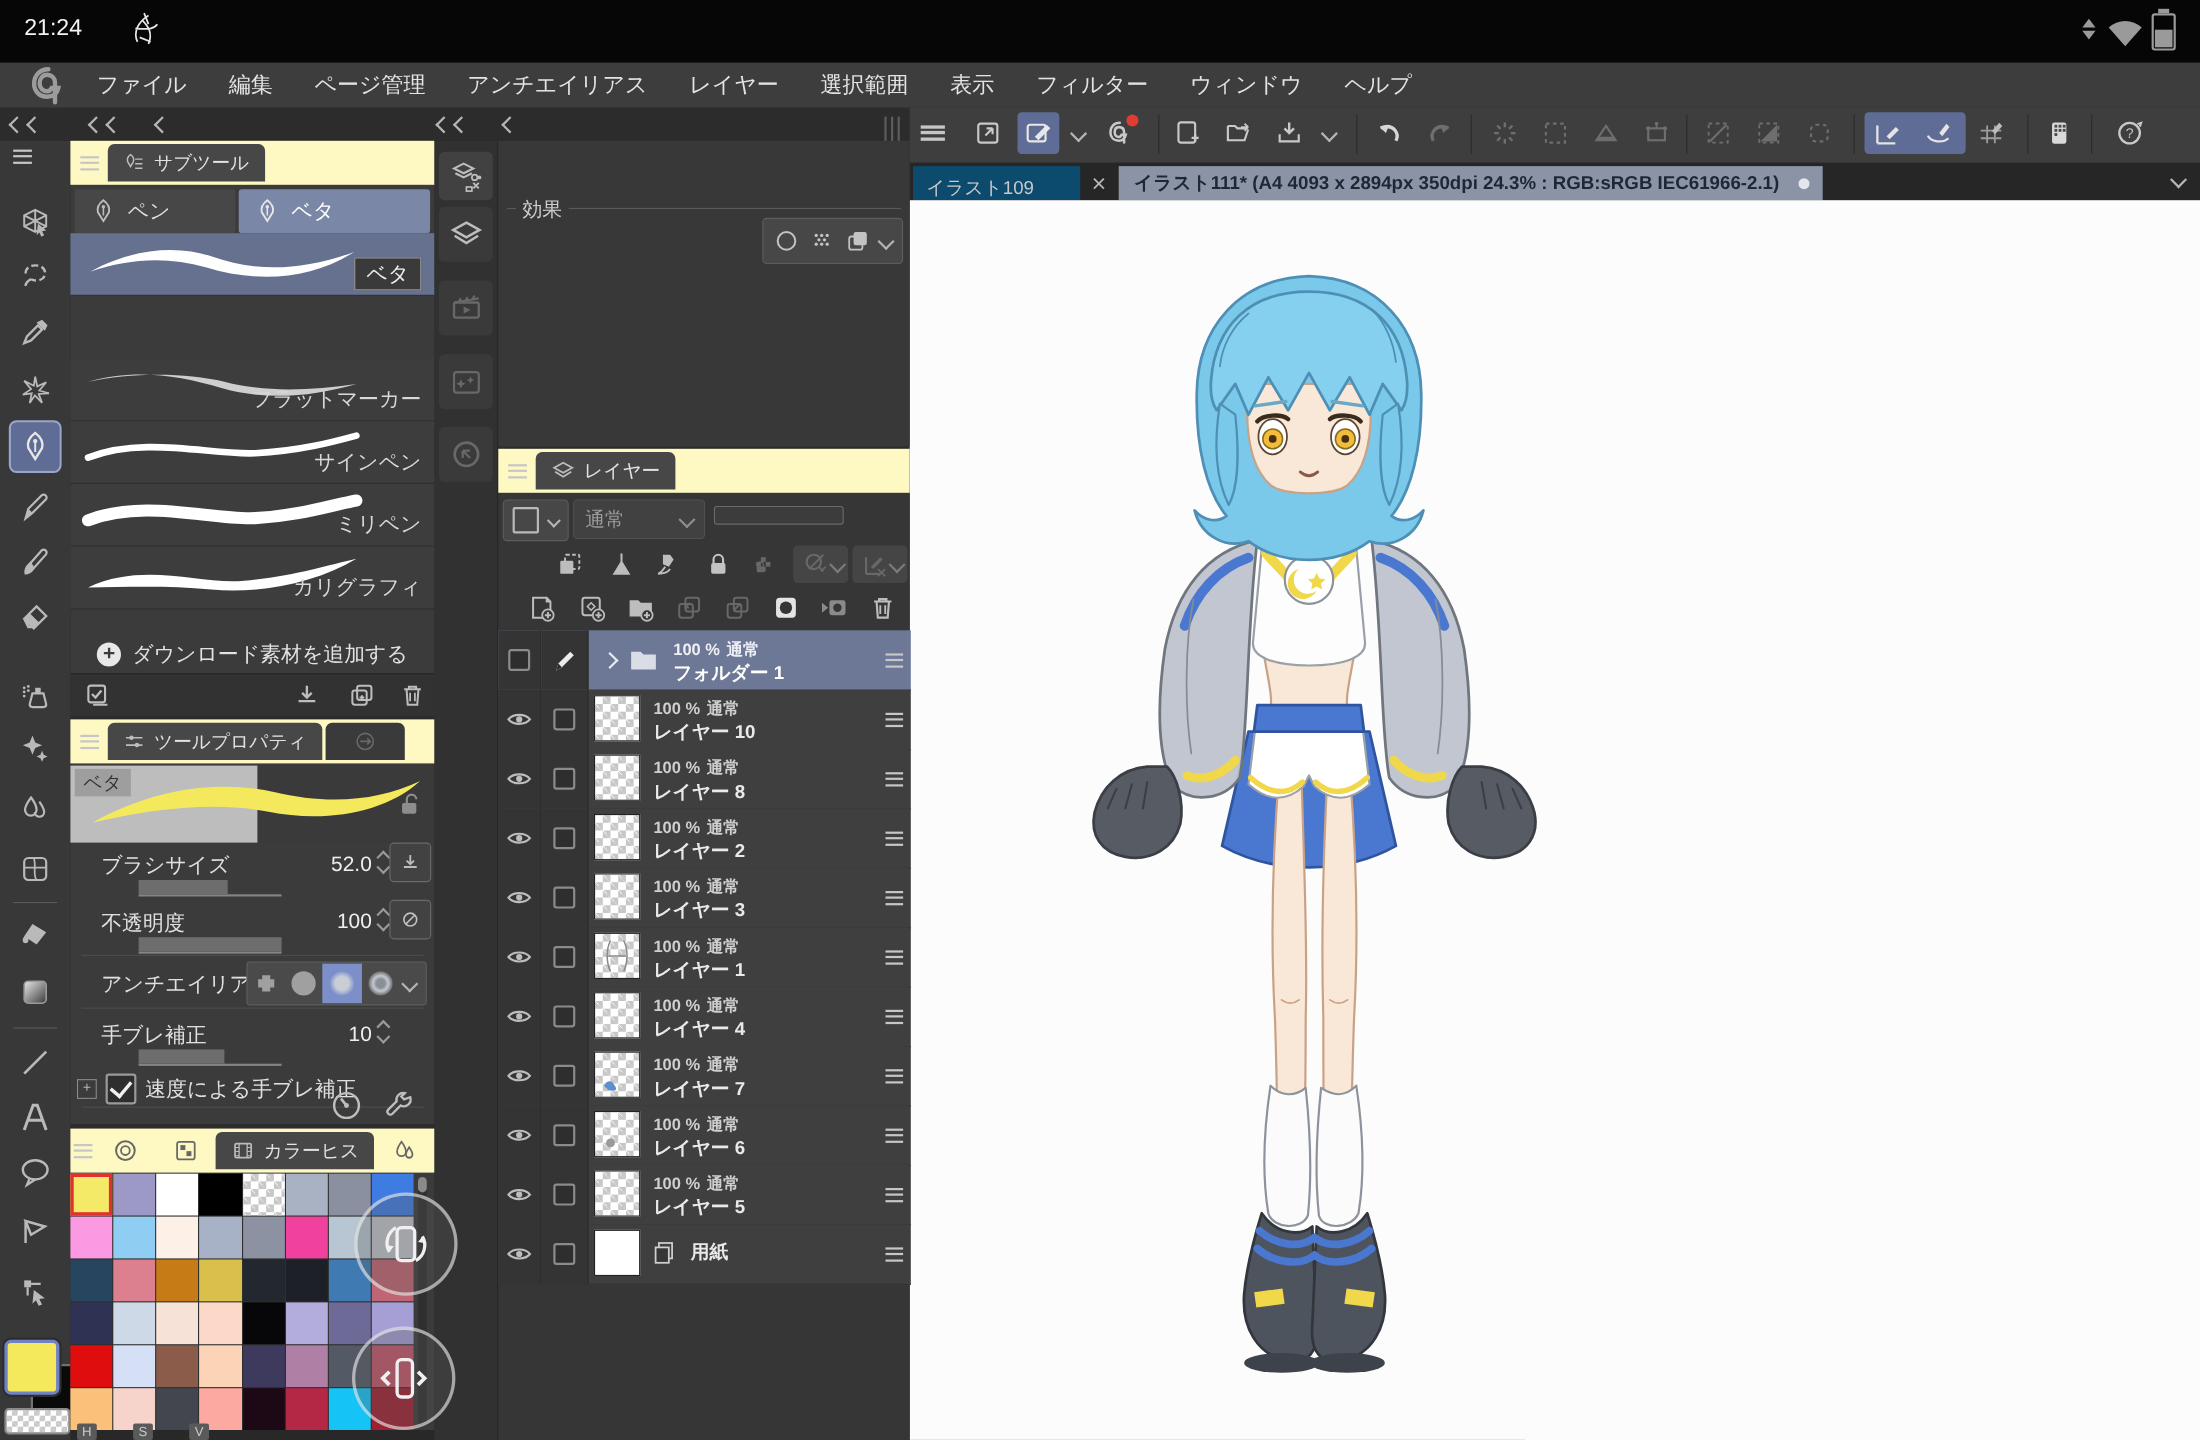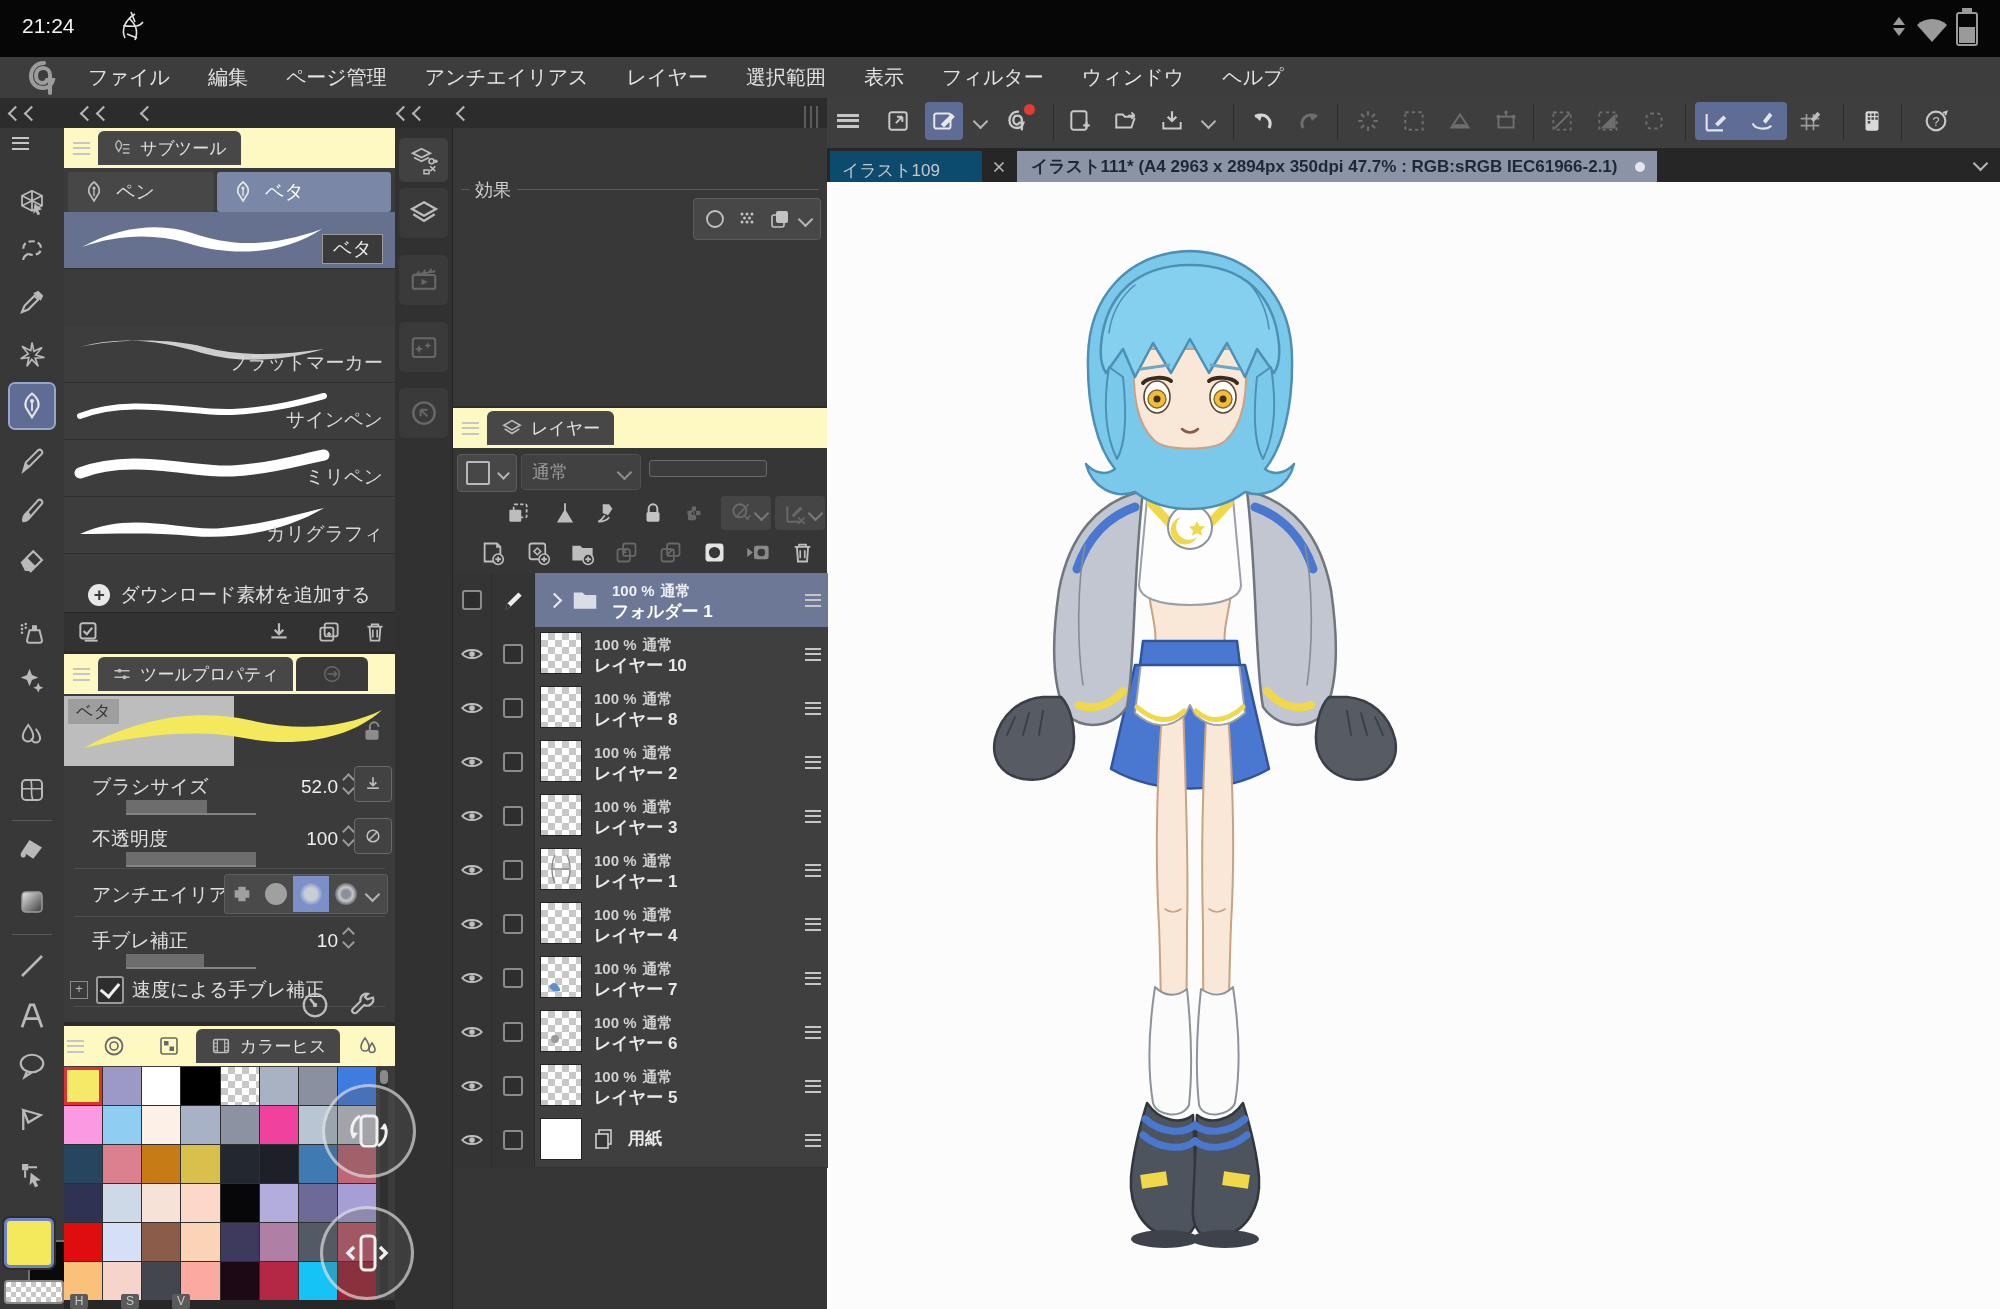--- a/index.html
+++ b/index.html
@@ -364,21 +364,21 @@
   </div>
 
   <div class="p" style="left:827px;top:148px;width:1173px;height:34px;background:#262626;">
     <div class="p" style="left:3px;top:3px;width:152px;height:31px;background:#0c4a6e;display:flex;align-items:flex-end;">
       <span style="margin-left:12px;font-size:17px;color:#c8c8c8;">イラスト109</span>
     </div>
     <div class="p" style="left:158px;top:3px;width:28px;height:31px;display:flex;align-items:center;justify-content:center;">
         <span class="xmark" style="transform:scale(.8);"></span>
       </div>
     <div class="p" style="left:190px;top:3px;width:640px;height:31px;background:#8b93a6;display:flex;align-items:center;">
-      <span style="margin-left:14px;font-size:17px;font-weight:bold;color:#1f2735;white-space:nowrap;">イラスト111* (A4 2963 x 2894px 350dpi 47.7% : RGB:sRGB IEC61966-2.1)</span>
+      <span style="margin-left:14px;font-size:17px;font-weight:bold;color:#1f2735;white-space:nowrap;">イラスト111* (A4 4093 x 2894px 350dpi 24.3% : RGB:sRGB IEC61966-2.1)</span>
       <span style="position:absolute;right:12px;width:10px;height:10px;border-radius:50%;background:#e3e6ec;"></span>
     </div>
     <span class="chev p" style="left:1148px;top:10px;"></span>
   </div>
 
   <div class="p" style="left:827px;top:182px;width:1173px;height:1127px;background:#fcfcfc;overflow:hidden;">
     <svg class="p" style="left:158px;top:63px;" width="420" height="1060" viewBox="0 0 420 1060">
       <g stroke-linecap="round" stroke-linejoin="round">
 
         <path d="M150 420 L260 420 L284 524 C238 550 172 550 126 524 Z" fill="#4a77cf" stroke="#2f55a0" stroke-width="2.5"></path>

